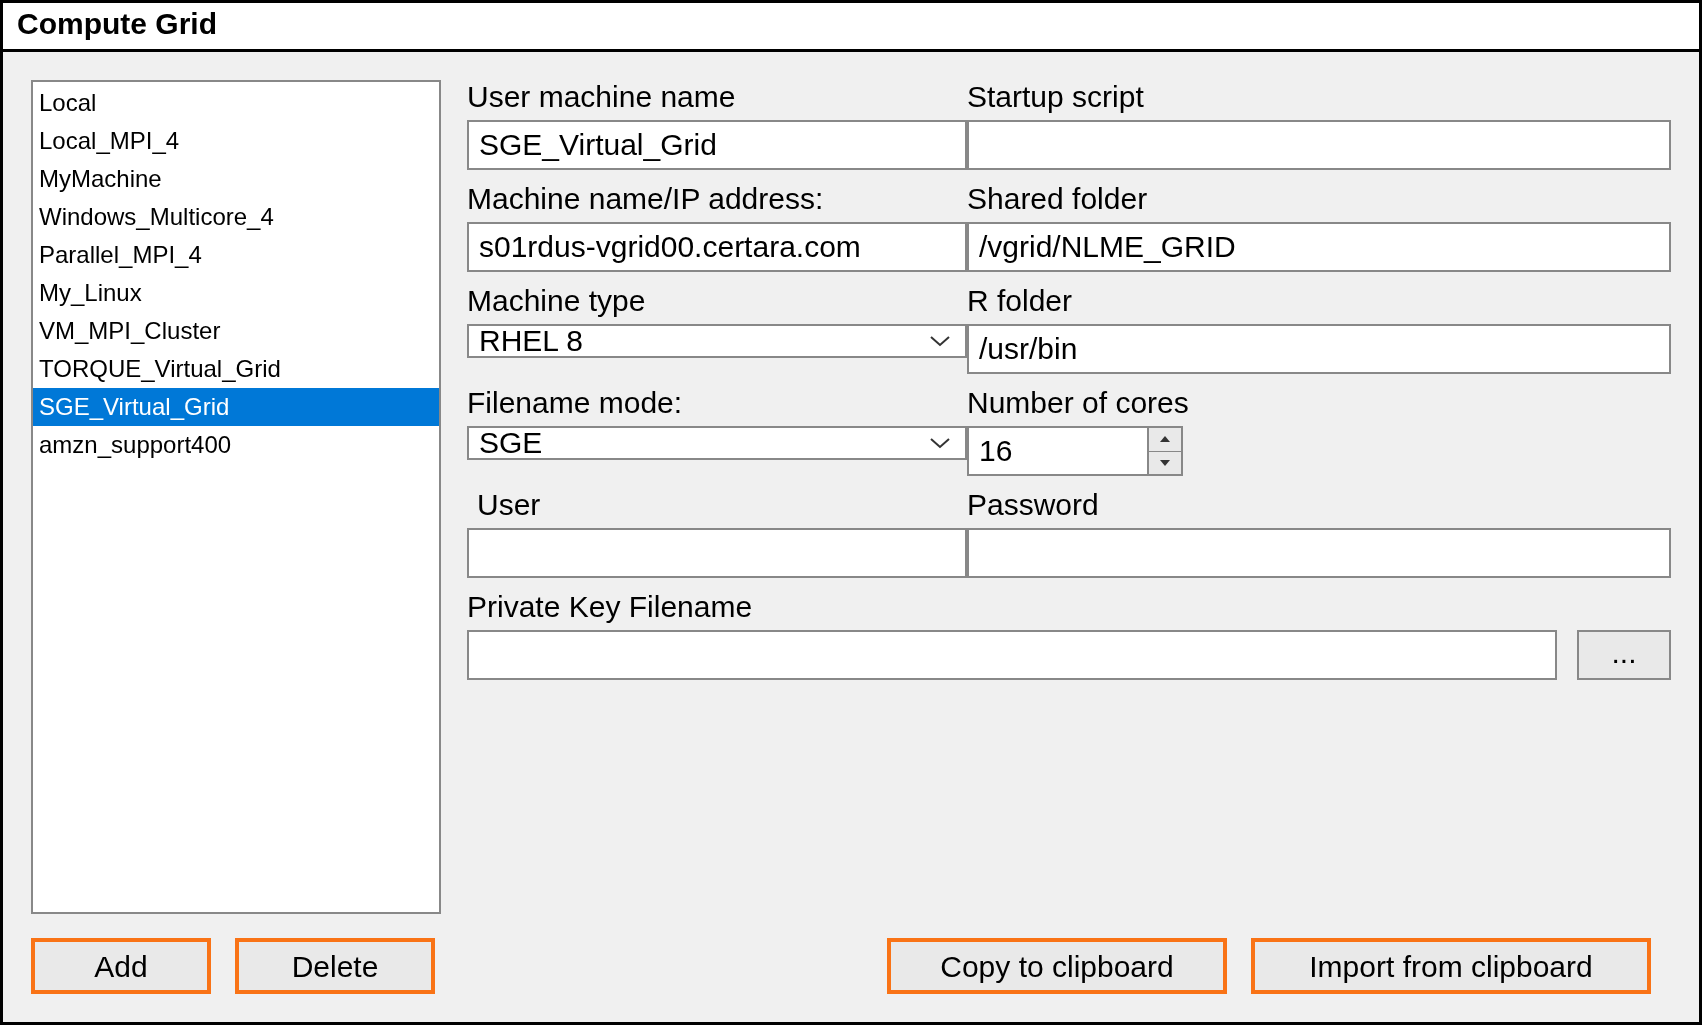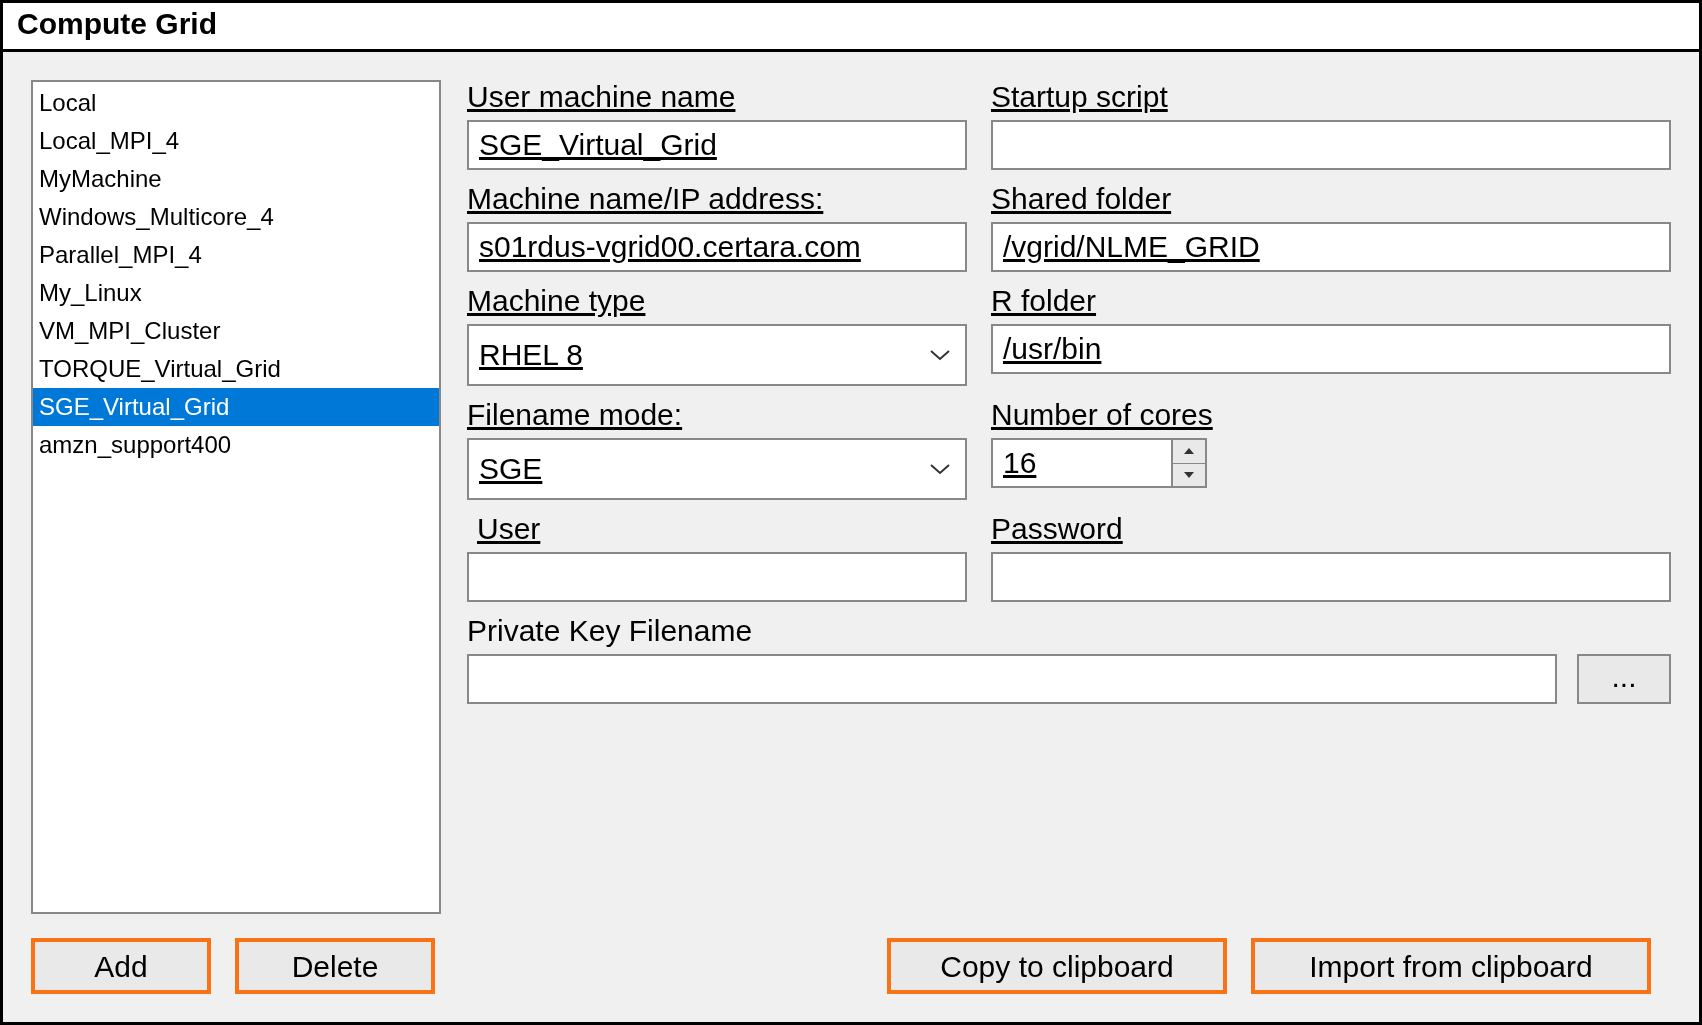--- a/index.html
+++ b/index.html
@@ -63,22 +63,20 @@
       color: #fff;
     }
     .form {
       flex: 1;
       display: flex;
       flex-direction: column;
       gap: 12px;
     }
     .form-row {
       display: flex;
-      gap: 24px;
-      text-decoration: underline;
     }
     .field {
       display: flex;
       flex-direction: column;
       gap: 6px;
     }
     .field.col-left { width: 500px; flex-shrink: 0; }
     .field.col-right { flex: 1; }
     .field label {
       font-size: 30px;
@@ -91,21 +89,21 @@
       font-size: 30px;
       padding: 0 10px;
       color: #000;
       width: 100%;
       line-height: 46px;
     }
     .select {
       position: relative;
       background: #fff;
       border: 2px solid #888;
-      height: 62px;
+      height: 34px;
       display: flex;
       align-items: center;
       padding: 0 10px;
       cursor: default;
     }
     .select span.value {
       font-size: 30px;
       color: #000;
     }
     .select .chevron {

